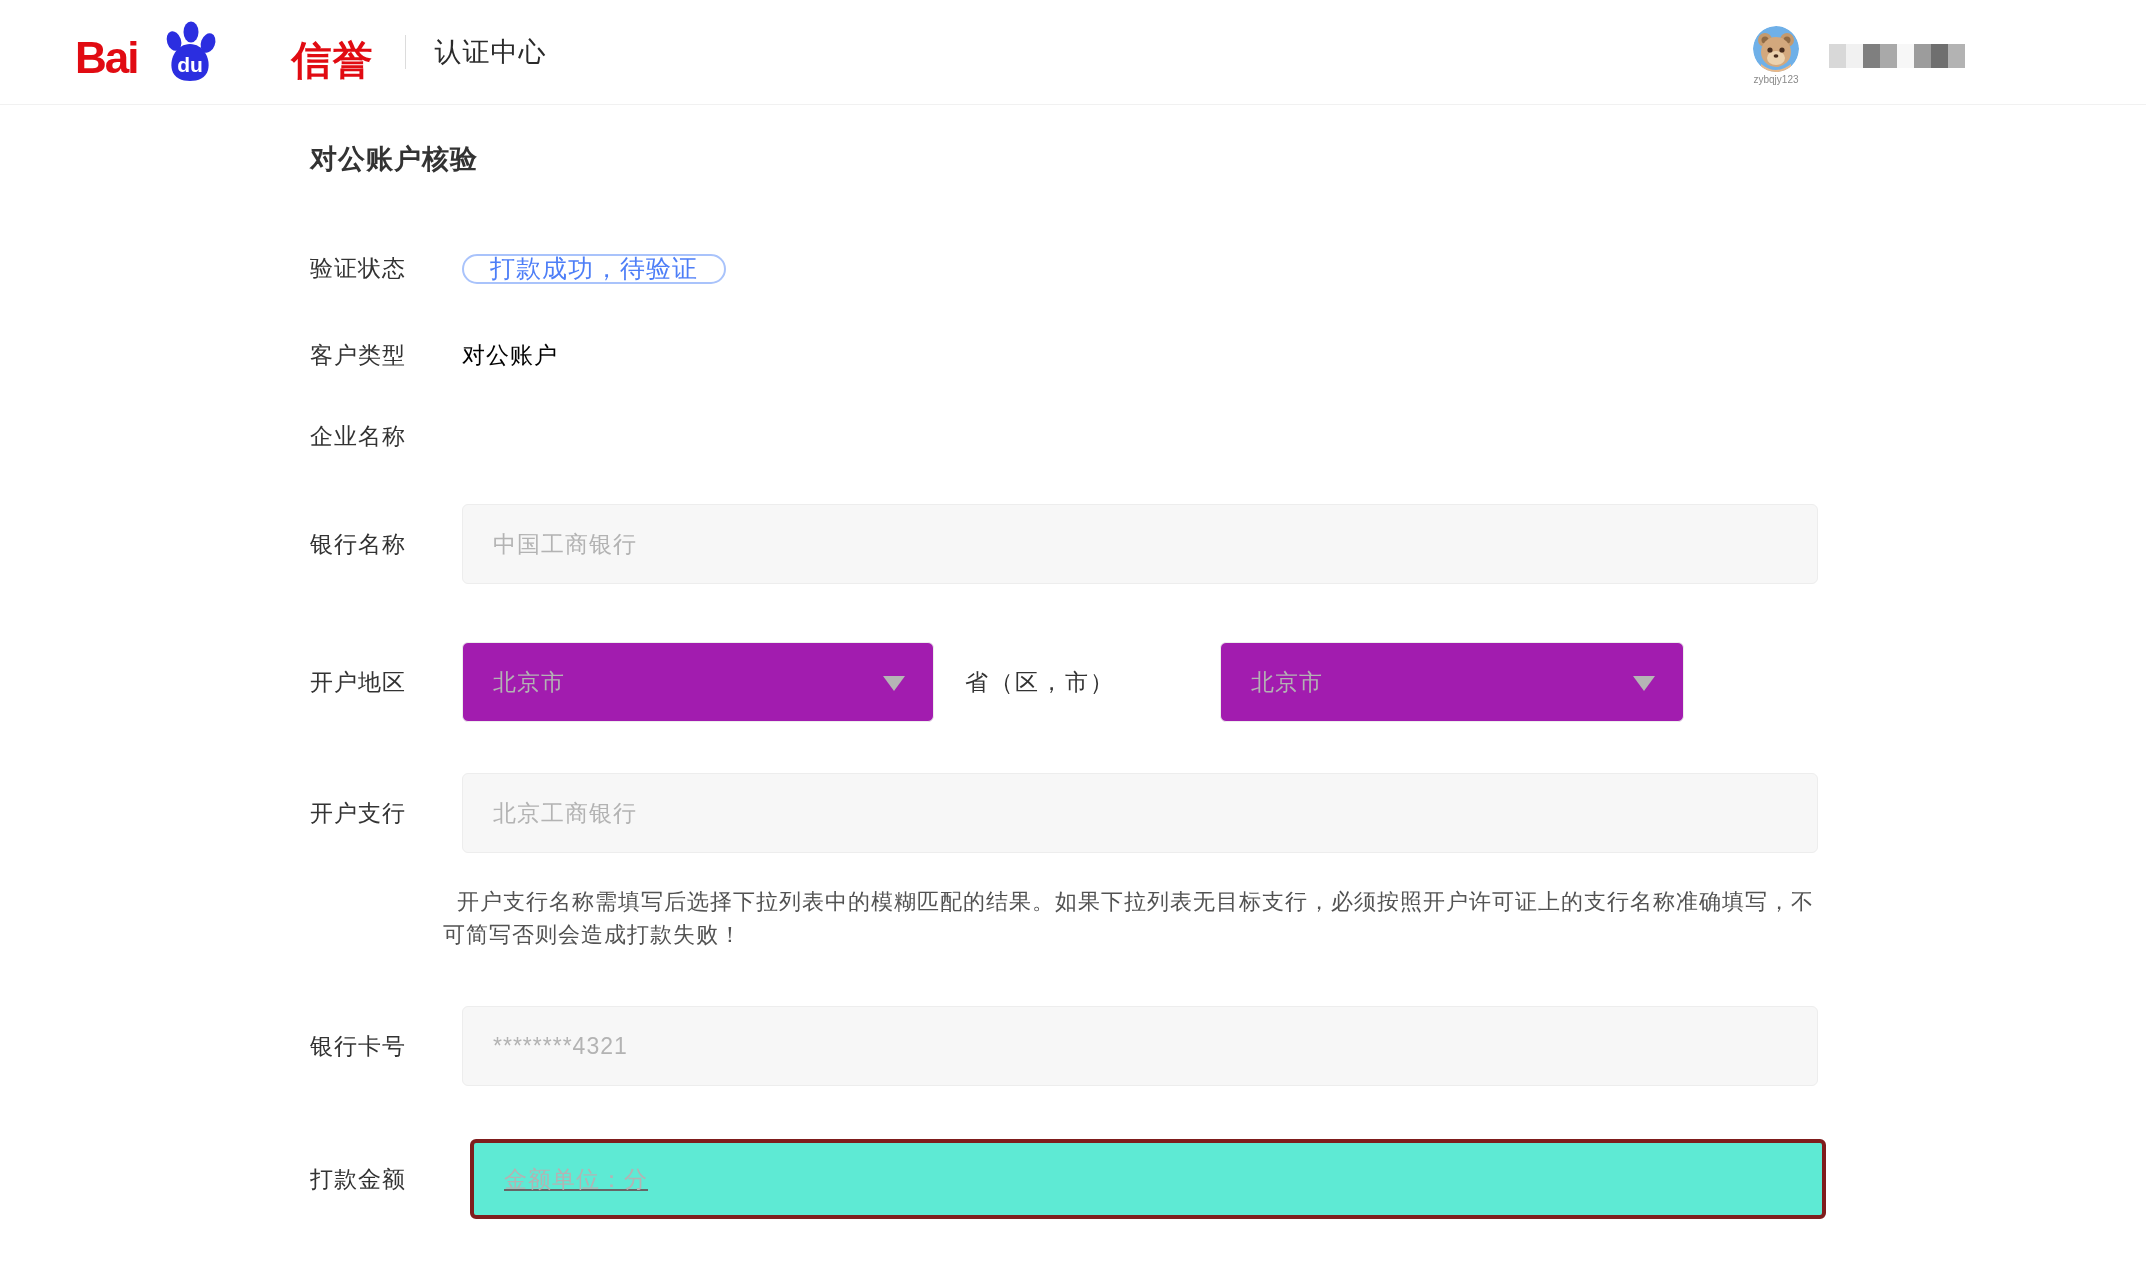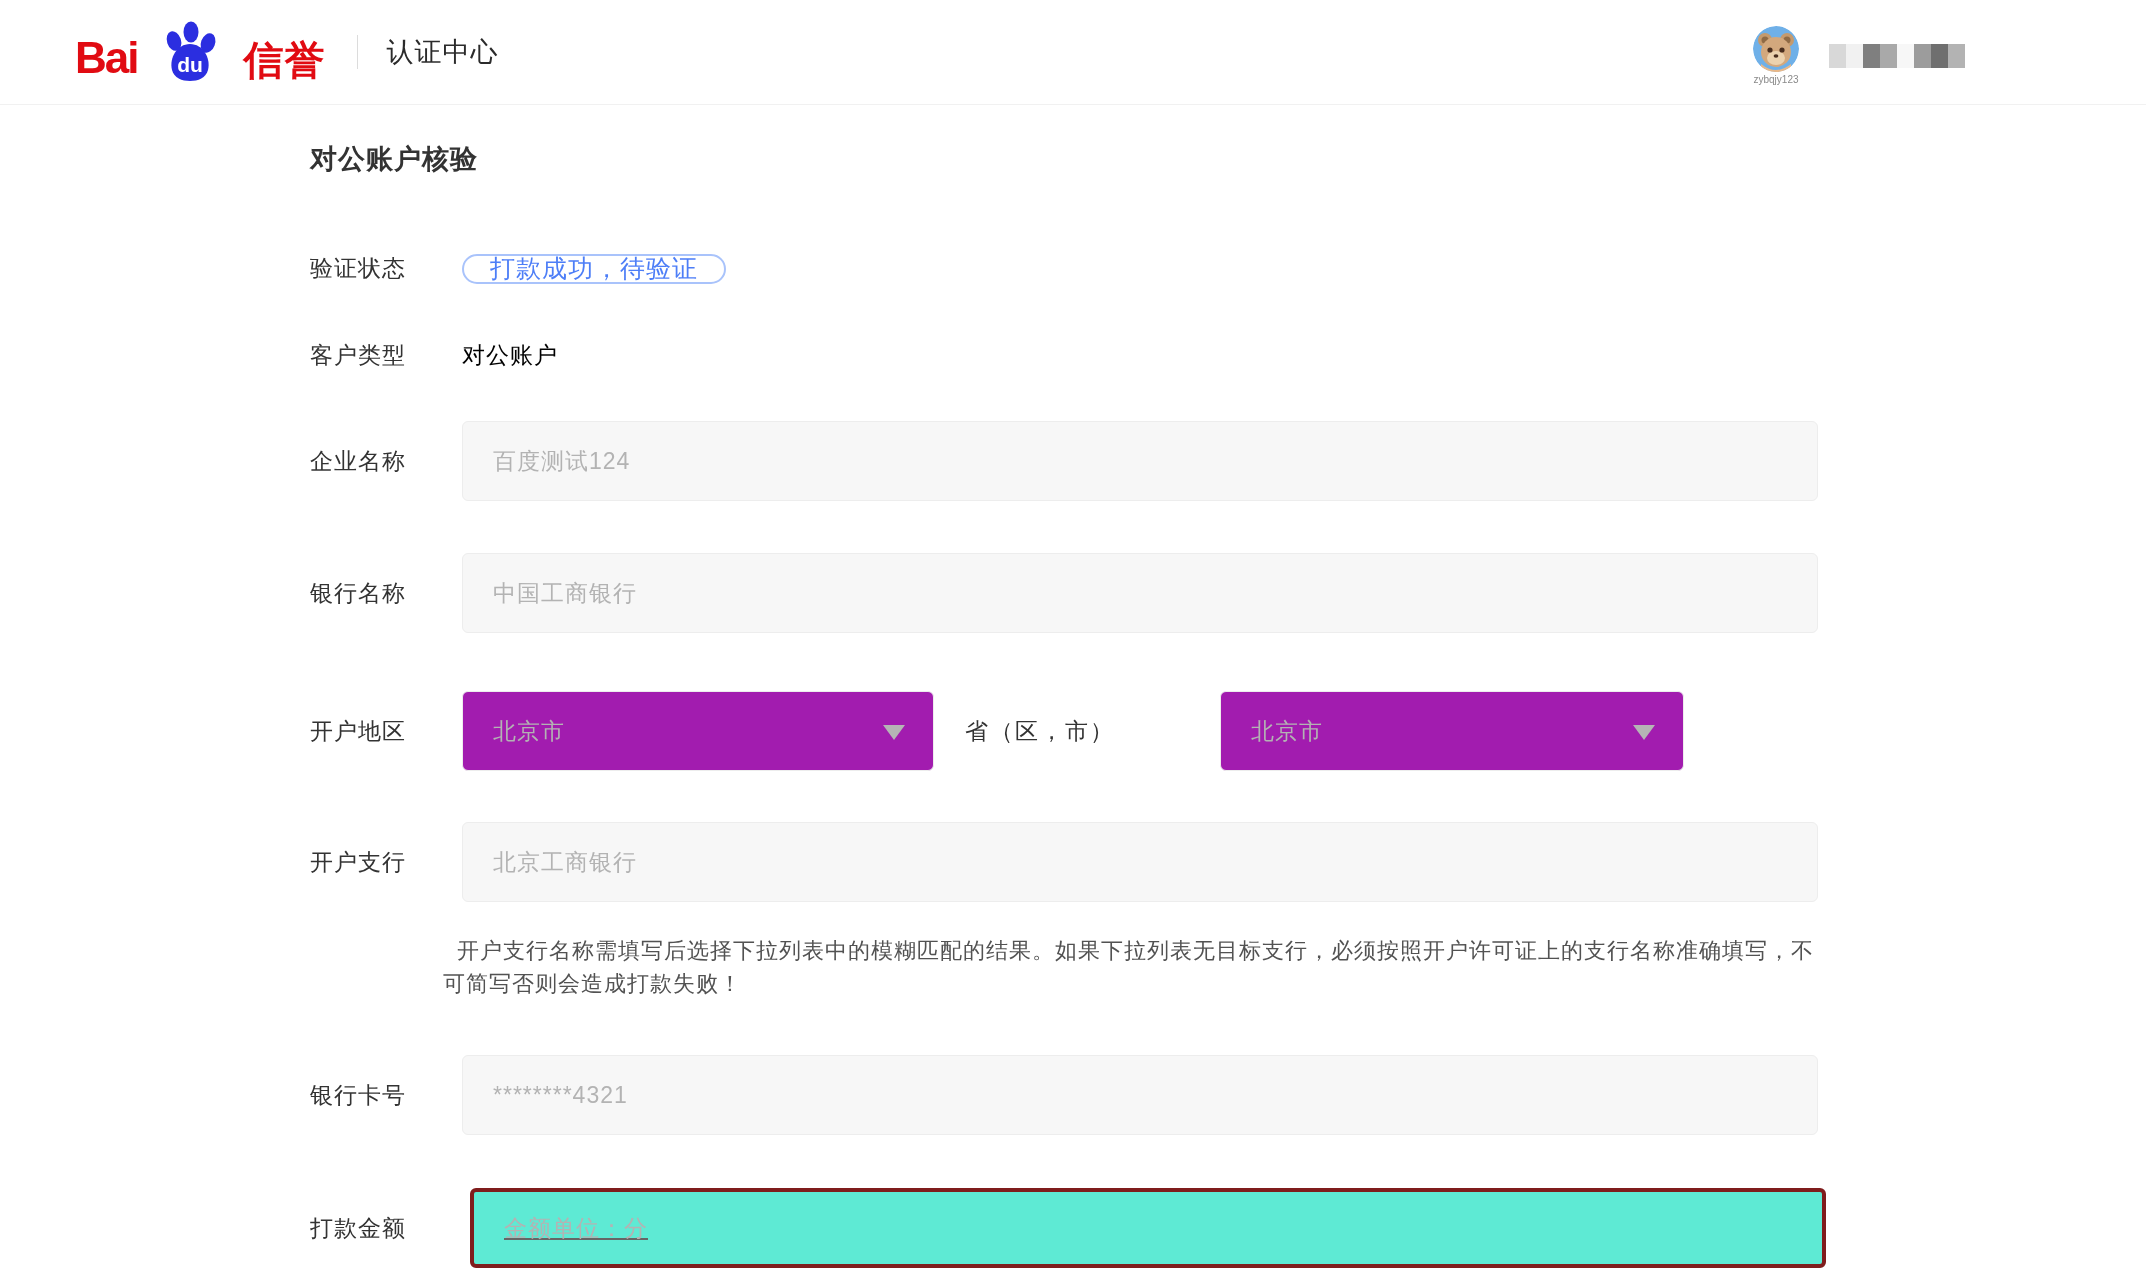--- a/index.html
+++ b/index.html
@@ -4,21 +4,21 @@
 <style>
   * { margin:0; padding:0; box-sizing:border-box; }
   html,body { width:2146px; height:1286px; background:#fff; overflow:hidden;
     font-family:"Liberation Sans","DejaVu Sans",sans-serif; }
 
   
   .header { height:105px; display:flex; align-items:center; border-bottom:1px solid #f1f1f1; background:#fff; }
   .logo { display:flex; align-items:flex-end; margin-left:75px; cursor:pointer;gap:22px; }
   .logo-bai { color:#e10b12; font-size:44px; font-weight:bold; letter-spacing:-2px; line-height:1; padding-bottom:4px; }
   .logo-paw { margin:0 2px -2px 2px; }
-  .logo-suffix { color:#e10b12; font-size:40px; font-weight:bold; line-height:1; padding-bottom:4px; letter-spacing:1px; }
+  .logo-suffix { color:#e10b12; font-size:40px; font-weight:bold; line-height:1; padding-bottom:4px; letter-spacing:1px;margin-left:48px; }
   .header-divider { width:1px; height:34px; background:#dcdcdc; margin:0 28px 0 32px; }
   .header-title { font-size:27px; color:#2b2b2b; letter-spacing:1px; }
   .header-right { margin-left:auto; margin-right:181px; display:flex; align-items:center; }
   .avatar-col { display:flex; flex-direction:column; align-items:center; margin-top:6px; }
   .avatar { width:46px; height:46px; border-radius:50%; overflow:hidden; cursor:pointer; display:block; }
   .avatar-name { font-size:10px; color:#8a8a8a; margin-top:2px; }
   .censor { display:flex; margin-left:30px; transform:translateY(4px); }
   .censor-block { width:17px; height:24px; }
 
   
@@ -121,21 +121,20 @@
     <div class="badge">打款成功，待验证</div>
   </div>
 
   <div class="row row-customer">
     <div class="row-label">客户类型</div>
     <div class="plain-value">对公账户</div>
   </div>
 
   <div class="row row-company">
     <div class="row-label">企业名称</div>
-    <input class="text-input" type="text" placeholder="百度测试124" style="">
   </div>
 
   <div class="row row-bank">
     <div class="row-label">银行名称</div>
     <input class="text-input" type="text" placeholder="中国工商银行" style="">
   </div>
 
   <div class="row row-region">
     <div class="row-label">开户地区</div>
     <div class="select select-province">

